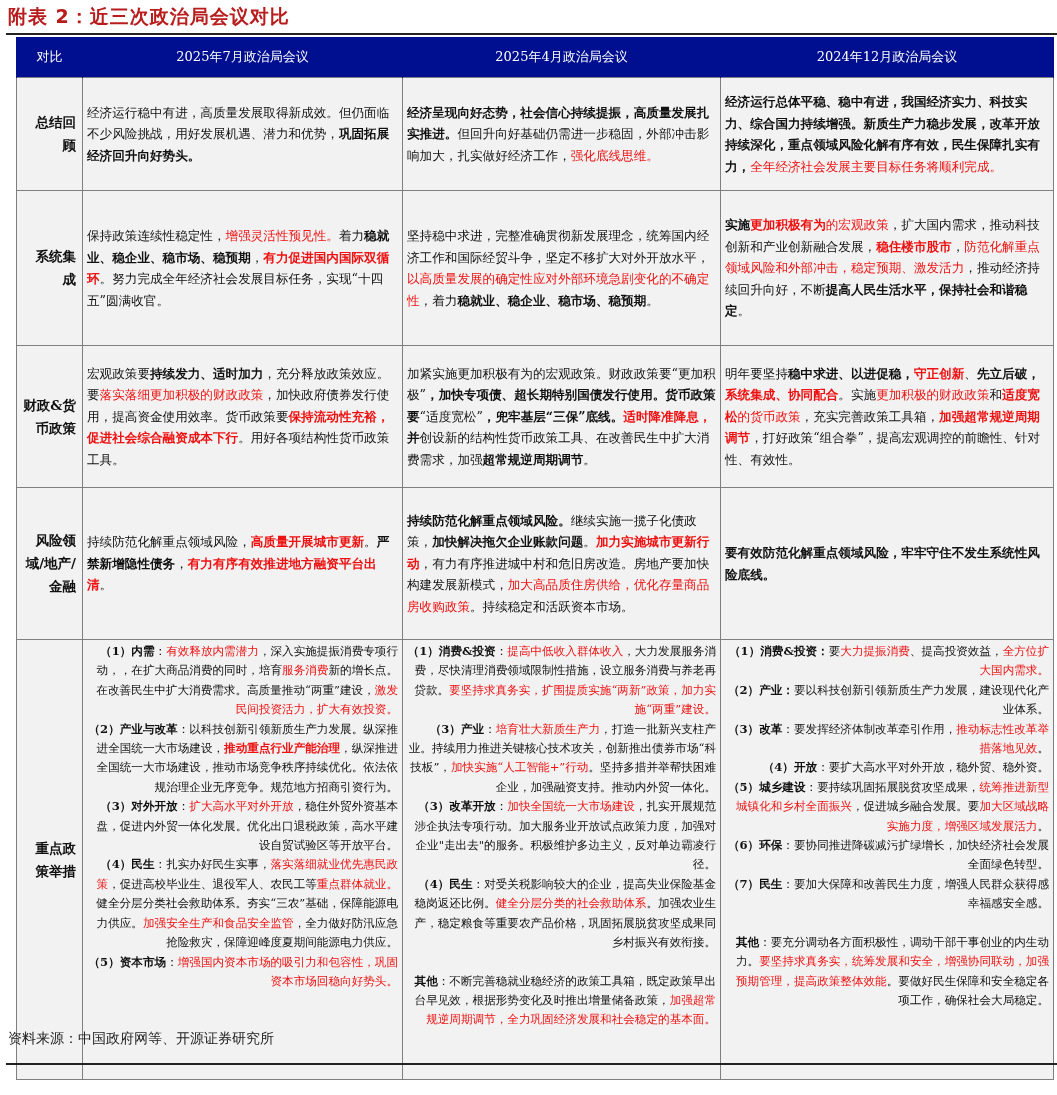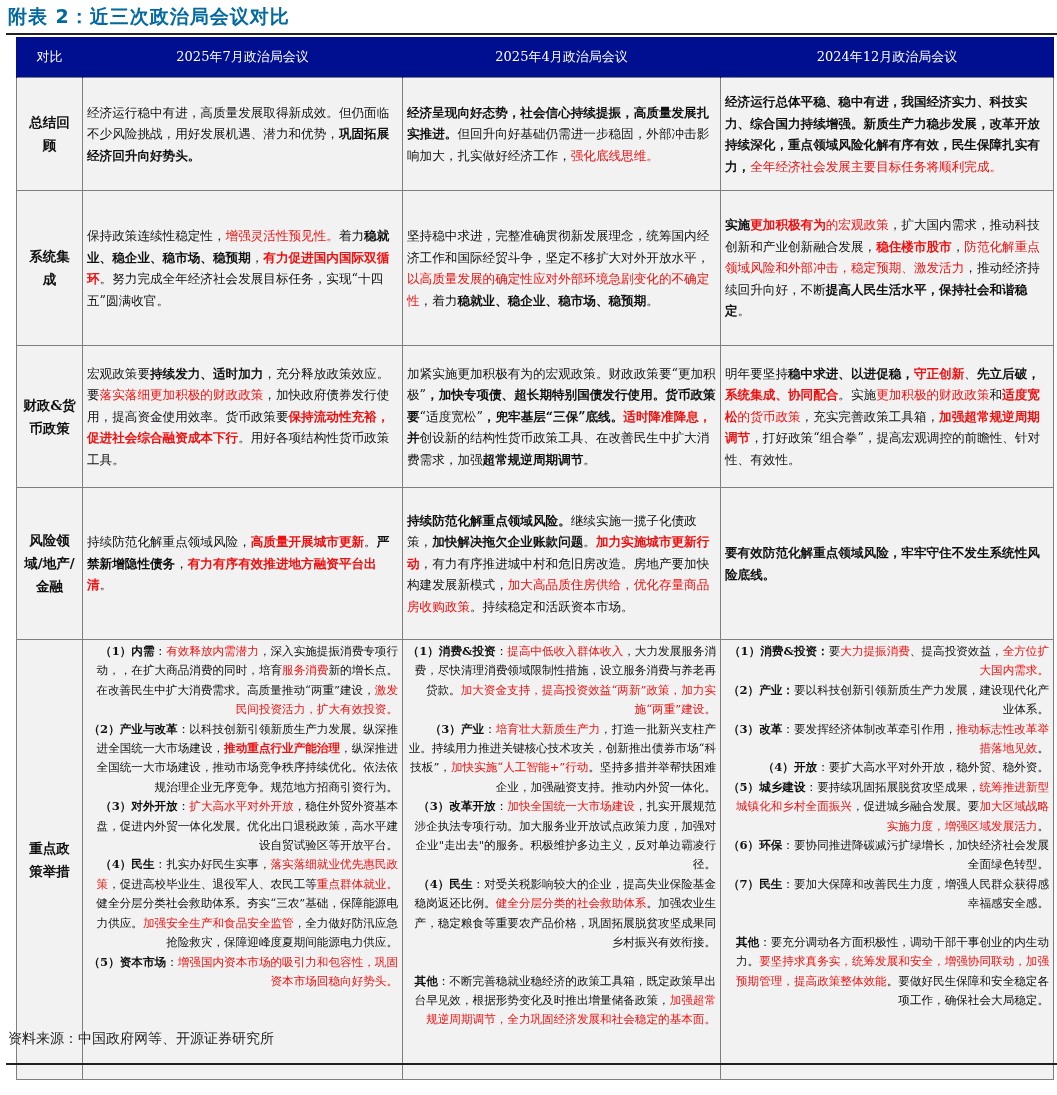--- a/index.html
+++ b/index.html
@@ -1,25 +1,25 @@
 <!DOCTYPE html>
 <html><head>
 <meta charset="utf-8">
 <style>
   html, body { margin: 0; padding: 0; background: #ffffff; }
   body { width: 1057px; height: 1095px; position: relative; overflow: hidden;
          font-family: "DejaVu Serif", "Liberation Serif", serif; color: #111; }
-  .title { position: absolute; left: 8px; top: 4px; font-size: 19px; font-weight: bold; color: #0369a1; letter-spacing: 1px;
+  .title { position: absolute; left: 8px; top: 4px; font-size: 19px; font-weight: bold; color: #b91c1c; letter-spacing: 1px;
            font-family: "DejaVu Sans", "Liberation Sans", sans-serif; }
   .top-rule { position: absolute; left: 6px; right: 0; top: 33px; height: 2px; background: #222; }
   table.cmp { position: absolute; left: 16px; top: 37px; width: 1037px; border-collapse: collapse; table-layout: fixed; }
   table.cmp th { background: #000f8f; color: #fff; font-weight: normal; font-size: 13px; height: 40px; padding: 0;
                  border-left: 1px solid #000f8f; border-right: 1px solid #000f8f; }
   table.cmp td { background: #f2f2f2; border: 1px solid #7f7f7f; font-size: 12.6px; line-height: 21.5px; vertical-align: middle; padding: 0 4px; }
-  table.cmp td.rowhead { text-align: center; font-weight: bold; font-size: 13.5px; line-height: 23px; padding: 0 6px; }
+  table.cmp td.rowhead { text-align: right; font-weight: bold; font-size: 13.5px; line-height: 23px; padding: 0 6px; }
   .b { font-weight: bold; }
   .r { color: #ee1111; }
   .para { display: block; text-align: right; }
   .cell-measures { vertical-align: top !important; padding-top: 2px !important; font-size: 11.6px !important; line-height: 19.4px !important; }
   .gap { display: block; height: 19px; }
   .bottom-rule { position: absolute; left: 6px; right: 0; top: 1063px; height: 2px; background: #222; }
   .source { position: absolute; left: 8px; top: 1030px; font-size: 14px; color: #222;
             font-family: "DejaVu Sans", "Liberation Sans", sans-serif; }
 </style>
 </head>
@@ -71,21 +71,21 @@
     <tr style="height:440px">
       <td class="rowhead">重点政策举措</td>
       <td class="cell-measures">
           <span class="para"><span class="b">（1）内需</span><span>：</span><span class="r">有效释放内需潜力</span><span>，深入实施提振消费专项行动，，在扩大商品消费的同时，培育</span><span class="r">服务消费</span><span>新的增长点。在改善民生中扩大消费需求。高质量推动“两重”建设，</span><span class="r">激发民间投资活力，扩大有效投资。</span></span>
           <span class="para"><span class="b">（2）产业与改革</span><span>：以科技创新引领新质生产力发展。纵深推进全国统一大市场建设，</span><span class="b r">推动重点行业产能治理</span><span>，纵深推进全国统一大市场建设，推动市场竞争秩序持续优化。依法依规治理企业无序竞争。规范地方招商引资行为。</span></span>
           <span class="para"><span class="b">（3）对外开放</span><span>：</span><span class="r">扩大高水平对外开放</span><span>，稳住外贸外资基本盘，促进内外贸一体化发展。优化出口退税政策，高水平建设自贸试验区等开放平台。</span></span>
           <span class="para"><span class="b">（4）民生</span><span>：扎实办好民生实事，</span><span class="r">落实落细就业优先惠民政策</span><span>，促进高校毕业生、退役军人、农民工等</span><span class="r">重点群体就业。</span><span>健全分层分类社会救助体系。夯实“三农”基础，保障能源电力供应。</span><span class="r">加强安全生产和食品安全监管</span><span>，全力做好防汛应急抢险救灾，保障迎峰度夏期间能源电力供应。</span></span>
           <span class="para"><span class="b">（5）资本市场</span><span>：</span><span class="r">增强国内资本市场的吸引力和包容性，巩固资本市场回稳向好势头。</span></span>
         </td>
       <td class="cell-measures">
-          <span class="para"><span class="b">（1）消费&amp;投资</span><span>：</span><span class="r">提高中低收入群体收入</span><span>，大力发展服务消费，尽快清理消费领域限制性措施，设立服务消费与养老再贷款。</span><span class="r">加大资金支持，提高投资效益“两新”政策，加力实施“两重”建设。</span></span>
+          <span class="para"><span class="b">（1）消费&amp;投资</span><span>：</span><span class="r">提高中低收入群体收入</span><span>，大力发展服务消费，尽快清理消费领域限制性措施，设立服务消费与养老再贷款。</span><span class="r">要坚持求真务实，扩围提质实施“两新”政策，加力实施“两重”建设。</span></span>
           <span class="para"><span class="b">（3）产业</span><span>：</span><span class="r">培育壮大新质生产力</span><span>，打造一批新兴支柱产业。持续用力推进关键核心技术攻关，创新推出债券市场“科技板”，</span><span class="r">加快实施“人工智能+”行动</span><span>。坚持多措并举帮扶困难企业，加强融资支持。推动内外贸一体化。</span></span>
           <span class="para"><span class="b">（3）改革开放</span><span>：</span><span class="r">加快全国统一大市场建设</span><span>，扎实开展规范涉企执法专项行动。加大服务业开放试点政策力度，加强对企业"走出去"的服务。积极维护多边主义，反对单边霸凌行径。</span></span>
           <span class="para"><span class="b">（4）民生</span><span>：对受关税影响较大的企业，提高失业保险基金稳岗返还比例。</span><span class="r">健全分层分类的社会救助体系</span><span>。加强农业生产，稳定粮食等重要农产品价格，巩固拓展脱贫攻坚成果同乡村振兴有效衔接。</span></span>
           <span class="para">
             <span class="gap"></span>
           </span>
           <span class="para"><span class="b">其他</span><span>：不断完善稳就业稳经济的政策工具箱，既定政策早出台早见效，根据形势变化及时推出增量储备政策，</span><span class="r">加强超常规逆周期调节，全力巩固经济发展和社会稳定的基本面。</span></span>
         </td>
       <td class="cell-measures">
           <span class="para"><span class="b">（1）消费&amp;投资：</span><span>要</span><span class="r">大力提振消费</span><span>、提高投资效益，</span><span class="r">全方位扩大国内需求。</span></span>

